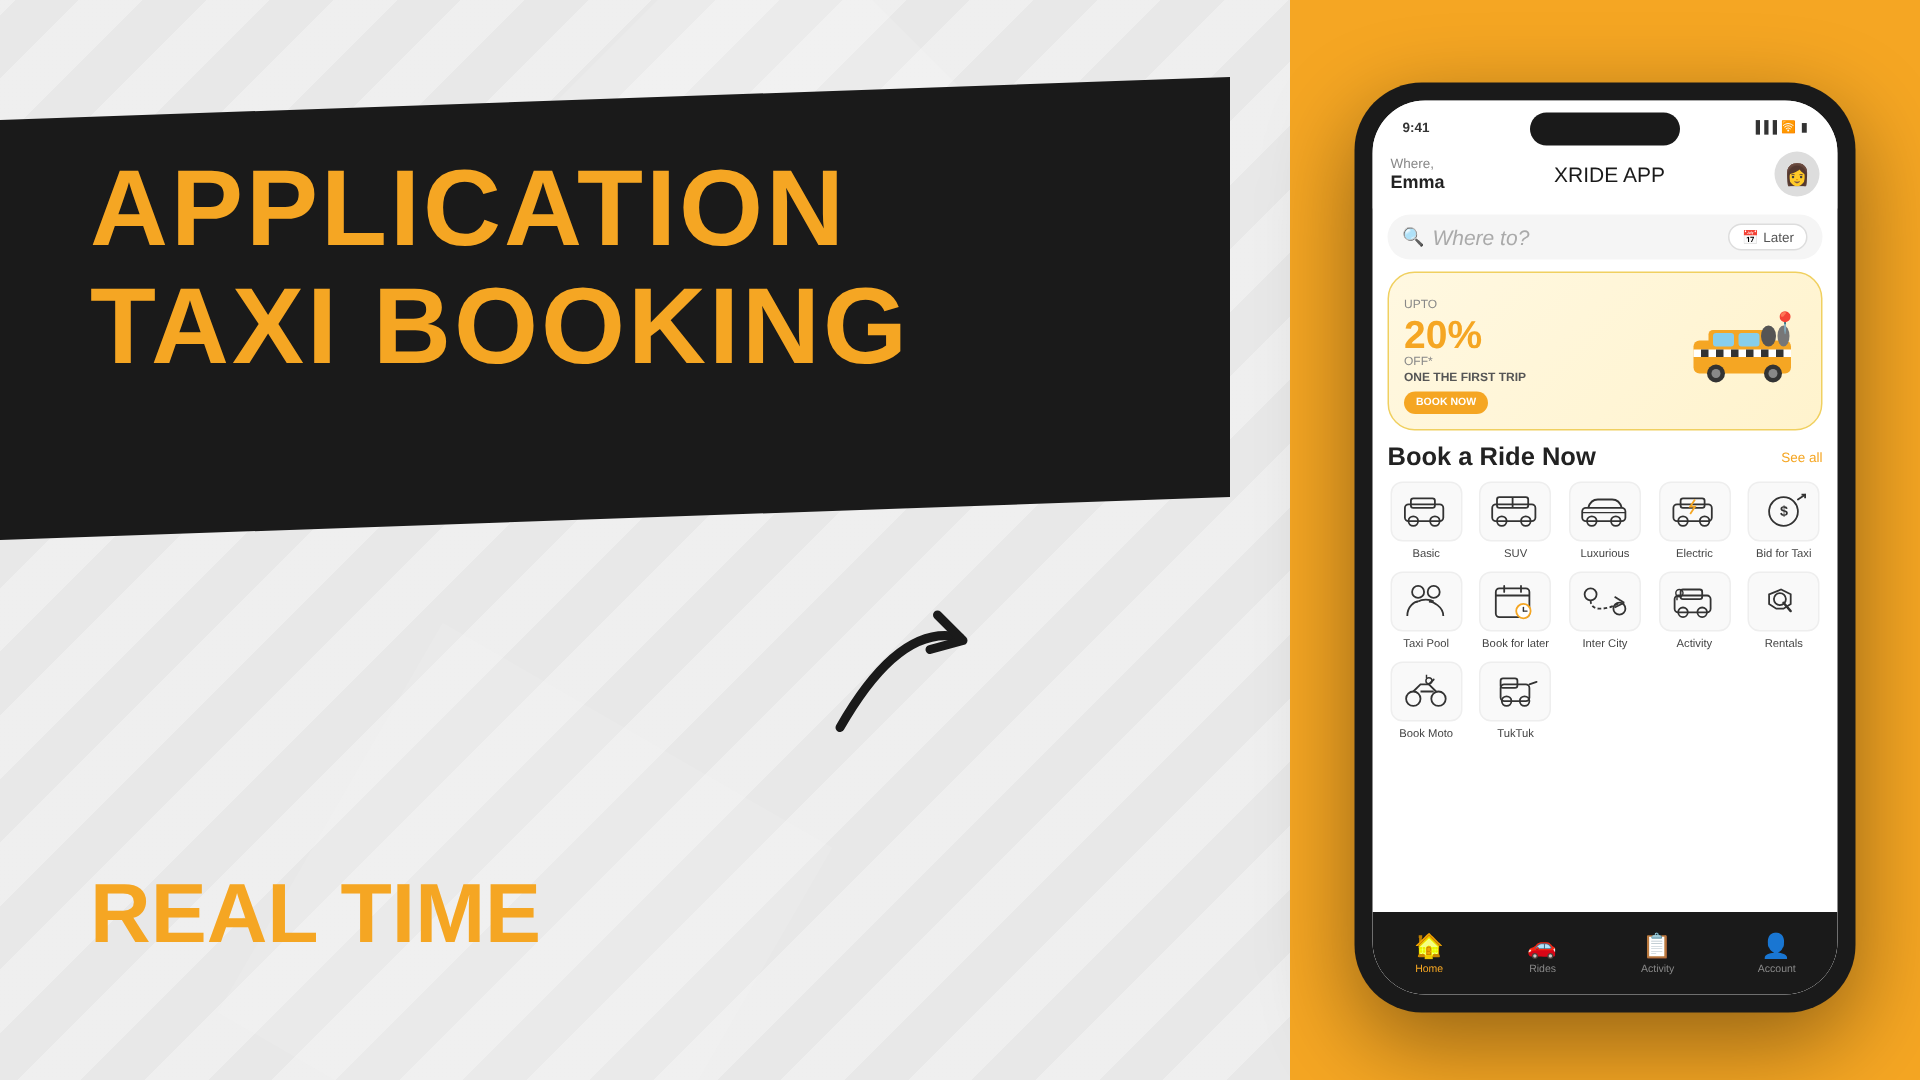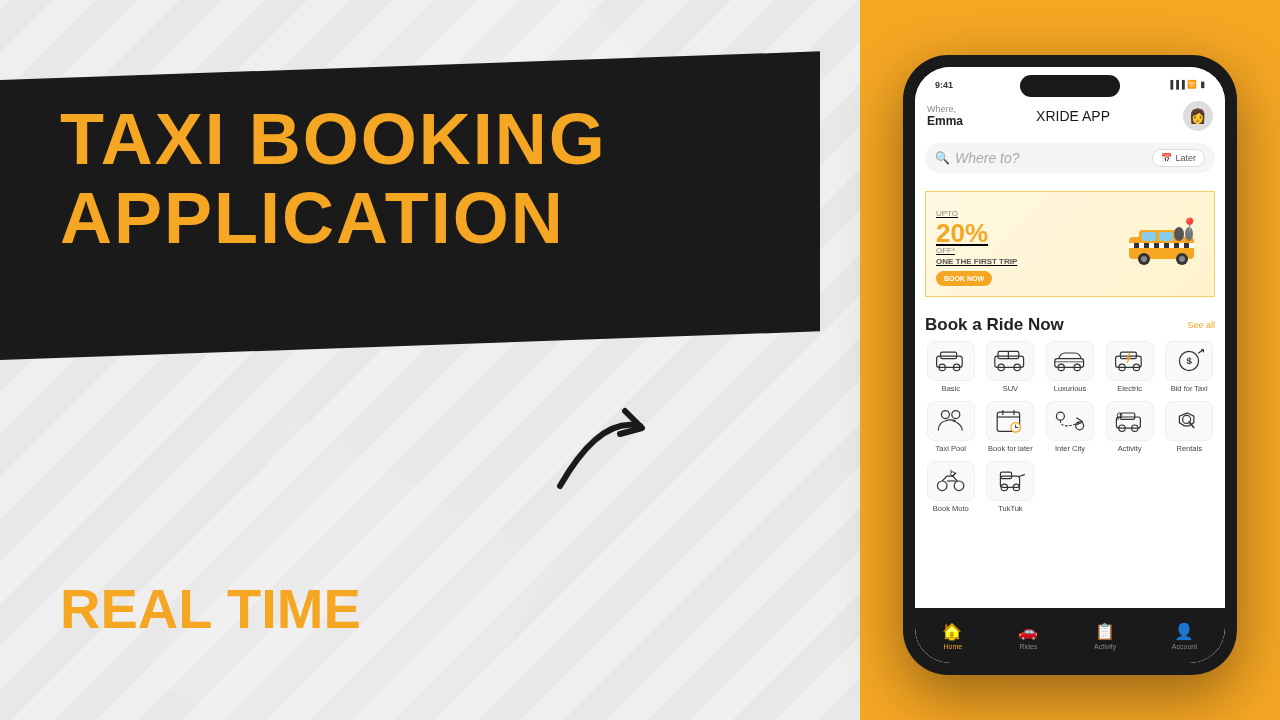--- a/index.html
+++ b/index.html
@@ -243,30 +243,29 @@
       padding: 3px 8px;
       font-size: 9px;
       color: #555;
       display: flex;
       align-items: center;
       gap: 3px;
     }
 
     
     .promo-banner {
-      margin: 14px 10px;
+      margin: 4px 10px;
       background: linear-gradient(135deg, #fff8e1, #fff3cd);
-      border-radius: 0;
+      border-radius: 18px;
       padding: 10px;
       display: flex;
       align-items: center;
       justify-content: space-between;
       min-height: 75px;
       border: 1px solid #f0d060;
-      text-decoration: underline;
     }
 
     .promo-text-area {
       flex: 1;
     }
 
     .promo-upto {
       font-size: 8px;
       color: #888;
     }
@@ -437,22 +436,22 @@
   </style>
 </head>
 <body>
 
 <div class="left-section">
   <div class="geo-shape1"></div>
   <div class="geo-shape2"></div>
   <div class="black-banner"></div>
 
   <div class="title-area">
+    <div class="title-line1">APPLICATION</div>
     <div class="title-line1">TAXI BOOKING</div>
-    <div class="title-line1">APPLICATION</div>
   </div>
 
   <div class="subtitle-area">
     <span class="subtitle-line1">REAL TIME</span>
   </div>
 
   <div class="arrow-container">
     <svg class="arrow-svg" viewBox="0 0 120 120" fill="none" xmlns="http://www.w3.org/2000/svg">
       <path d="M20 90 Q60 20 100 30" stroke="#1a1a1a" stroke-width="6" fill="none" stroke-linecap="round"></path>
       <path d="M85 15 L102 32 L80 38" stroke="#1a1a1a" stroke-width="6" fill="none" stroke-linecap="round" stroke-linejoin="round"></path>

